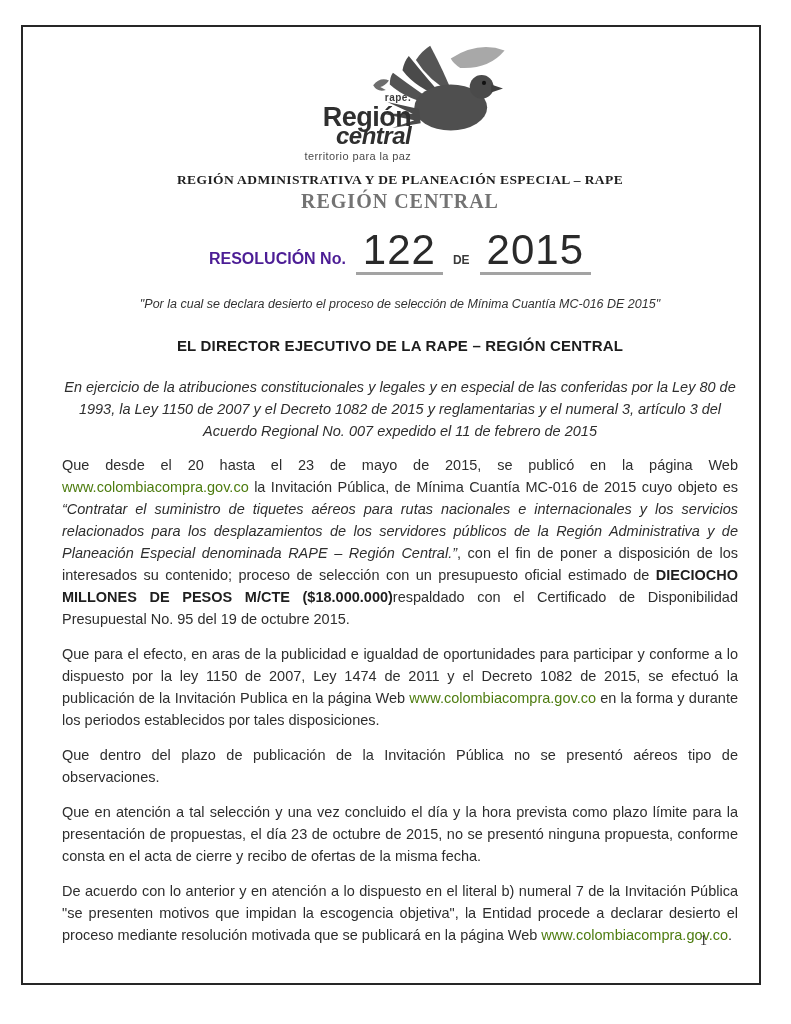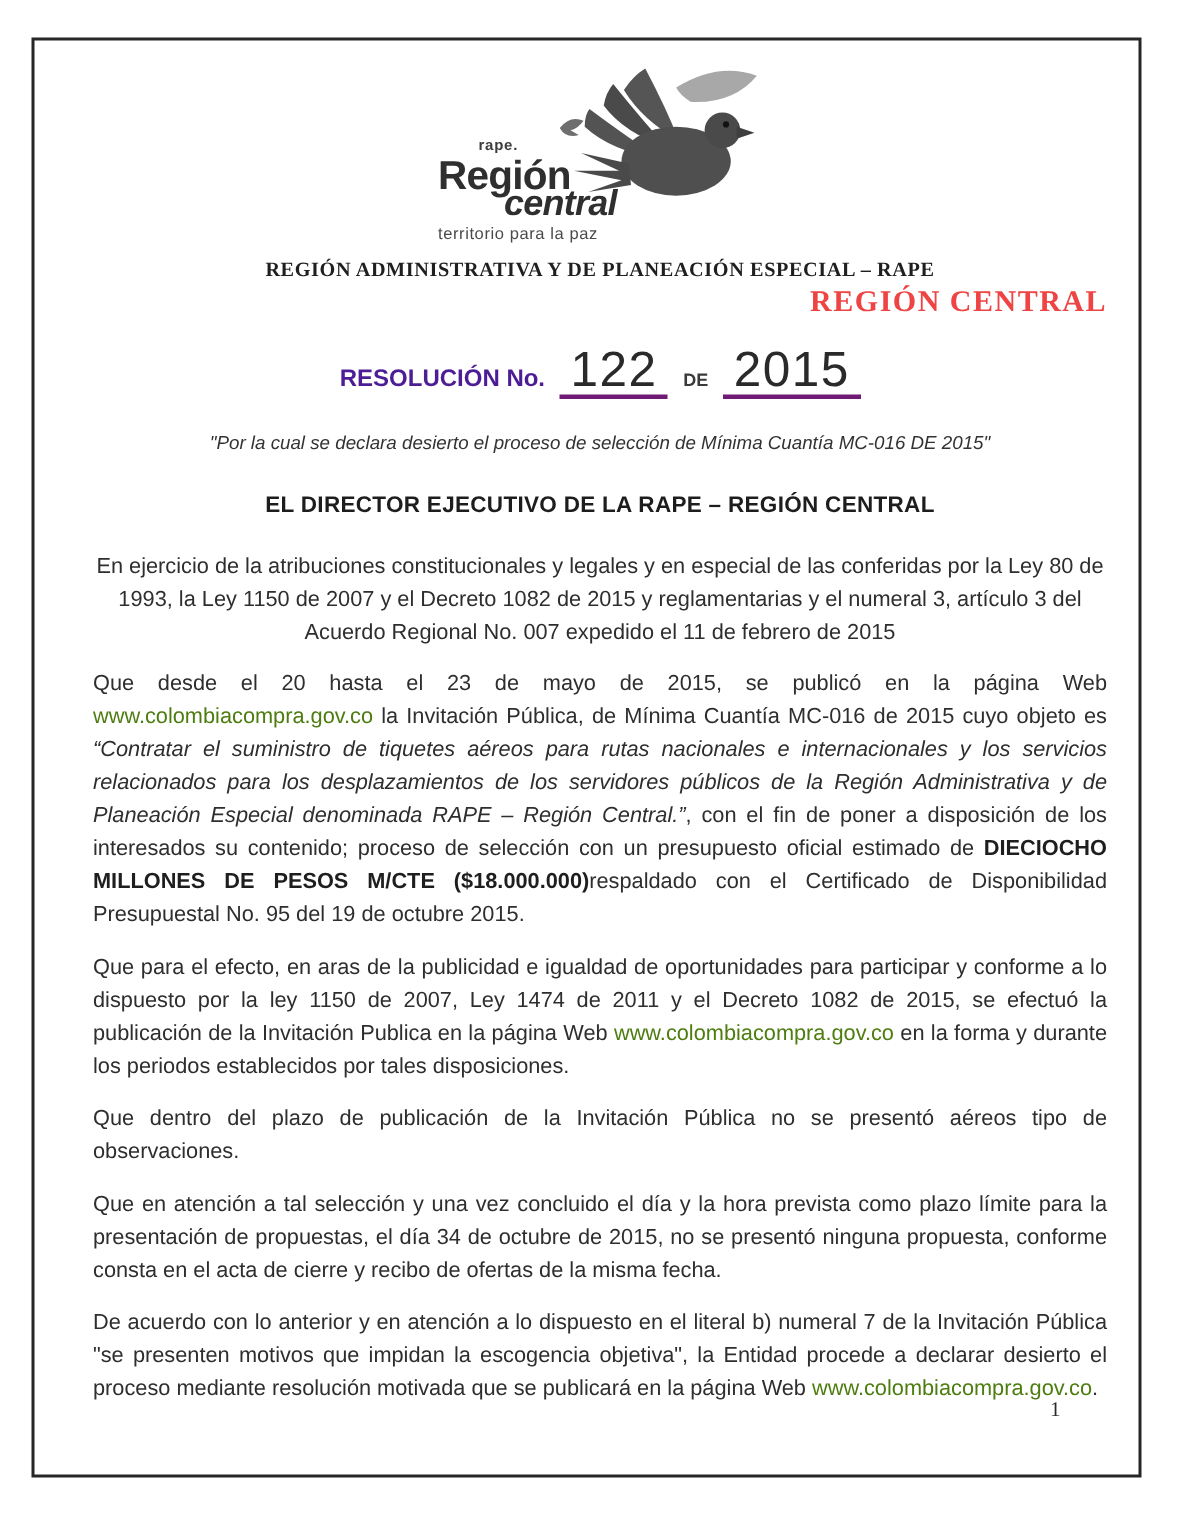--- a/index.html
+++ b/index.html
@@ -19,60 +19,60 @@
     border: 2px solid #262626;
     background: #fff;
   }
   .content {
     position: absolute;
     left: 62px; top: 30px;
     width: 676px;
   }
 
   
-  .logo { position: relative; width: 216px; height: 128px; margin: 4px auto 4px auto; }
+  .logo { position: relative; width: 216px; height: 128px; margin: 4px auto 4px auto; text-align: right; }
   .logo svg { position: absolute; right: -14px; top: 0; }
   .logo-text { position: absolute; left: 0; bottom: 0; line-height: 1; }
   .logo-rape   { font-size: 10px; font-weight: bold; color: #3d3d3d; letter-spacing: .5px; margin-left: 27px; }
   .logo-region { font-size: 27px; font-weight: bold; color: #2f2f2f; letter-spacing: -.5px; margin-top: 1px; }
   .logo-central{ font-size: 24px; font-weight: bold; color: #2f2f2f; letter-spacing: -.5px; margin: -7px 0 0 44px; font-style: italic; }
   .logo-tagline{ font-size: 11px; color: #4a4a4a; letter-spacing: .4px; margin-top: 3px; }
 
   
   .org-line1 {
     font-family: "Liberation Serif", serif;
     font-weight: bold; font-size: 13.5px; letter-spacing: .4px;
     text-align: center; color: #1f1f1f; margin-top: 10px;
   }
   .org-line2 {
     font-family: "Liberation Serif", serif;
     font-weight: bold; font-size: 20px; letter-spacing: 1px;
-    text-align: right; color: #ef4444; margin-top: 2px;
+    text-align: center; color: #737373; margin-top: 2px;
   }
   .resolution-row {
     display: flex; justify-content: center; align-items: baseline;
     gap: 10px; margin-top: 16px;
   }
   .resolution-label { font-size: 16px; font-weight: bold; color: #4c1d95; }
   .resolution-num {
-    font-size: 33px; color: #2a2a2a; letter-spacing: 1px;
-    border-bottom: 3px solid #701a75; padding: 0 7px 1px 7px; line-height: 1;
+    font-size: 42px; color: #2a2a2a; letter-spacing: 1px;
+    border-bottom: 3px solid #a3a3a3; padding: 0 7px 1px 7px; line-height: 1;
   }
   .resolution-de { font-size: 12px; font-weight: bold; color: #3a3a3a; }
 
   .subject {
     font-style: italic; font-size: 12.5px; text-align: center;
     color: #333; margin-top: 22px;
   }
   .director {
     font-size: 15px; font-weight: bold; text-align: center;
     color: #1d1d1d; letter-spacing: .2px; margin-top: 26px;
   }
   .preamble {
-    font-size: 14.5px; line-height: 22px;
+    font-style: italic; font-size: 14.5px; line-height: 22px;
     text-align: center; color: #2e2e2e; margin-top: 22px;
   }
   .considerando {
     font-size: 15px; font-weight: bold; text-align: center;
     color: #1d1d1d; margin-top: 26px; letter-spacing: .3px;
   }
 
   
   .para {
     font-size: 14.5px; line-height: 22px; text-align: justify;
@@ -136,19 +136,19 @@
 
   <div class="preamble">En ejercicio de la atribuciones constitucionales y legales y en especial de las conferidas por la Ley 80 de 1993, la Ley 1150 de 2007  y el Decreto 1082 de 2015 y reglamentarias y el numeral 3, artículo 3 del Acuerdo Regional No. 007 expedido el 11 de febrero de 2015</div>
 
 
   <p class="para"><span>Que desde el 20 hasta el 23 de mayo de 2015, se publicó en la página Web </span><span class="link">www.colombiacompra.gov.co</span><span> la Invitación Pública, de Mínima Cuantía MC-016 de 2015 cuyo objeto es </span><span class="it">“Contratar el suministro de tiquetes aéreos para rutas nacionales e internacionales y los servicios relacionados para los desplazamientos de los servidores públicos de la Región Administrativa y de Planeación Especial denominada RAPE – Región Central.”</span><span>, con el fin de poner a disposición de los interesados su contenido; proceso de selección con un presupuesto oficial estimado de </span><span class="b">DIECIOCHO MILLONES DE PESOS M/CTE ($18.000.000)</span><span>respaldado con el Certificado de Disponibilidad Presupuestal No. 95 del 19 de octubre 2015.</span></p>
 
   <p class="para"><span>Que para el efecto, en aras de la publicidad e igualdad de oportunidades para participar y conforme a lo dispuesto por la ley 1150 de 2007, Ley 1474 de 2011 y el Decreto 1082 de 2015, se efectuó la publicación de la Invitación Publica en la página Web </span><span class="link">www.colombiacompra.gov.co</span><span> en la forma y durante los periodos establecidos por tales disposiciones.</span></p>
 
   <p class="para">Que dentro del plazo de publicación de la Invitación Pública no se presentó aéreos tipo de observaciones.</p>
 
-  <p class="para">Que en atención a tal selección y una vez concluido el día y la hora prevista como plazo límite para la presentación de propuestas, el día 34 de octubre de 2015, no se presentó ninguna propuesta, conforme consta en el acta de cierre y recibo de ofertas de la misma fecha.</p>
+  <p class="para">Que en atención a tal selección y una vez concluido el día y la hora prevista como plazo límite para la presentación de propuestas, el día 23 de octubre de 2015, no se presentó ninguna propuesta, conforme consta en el acta de cierre y recibo de ofertas de la misma fecha.</p>
 
   <p class="para"><span>De acuerdo con lo anterior y en atención a lo dispuesto en el literal b) numeral 7 de la Invitación Pública "se presenten motivos que impidan la escogencia objetiva", la Entidad procede a declarar desierto el proceso mediante resolución motivada que se publicará en la página Web  </span><span class="link">www.colombiacompra.gov.co</span><span>.</span></p>
 
 </div>
 
 <div class="page-num">1</div>
 
 </body></html>

